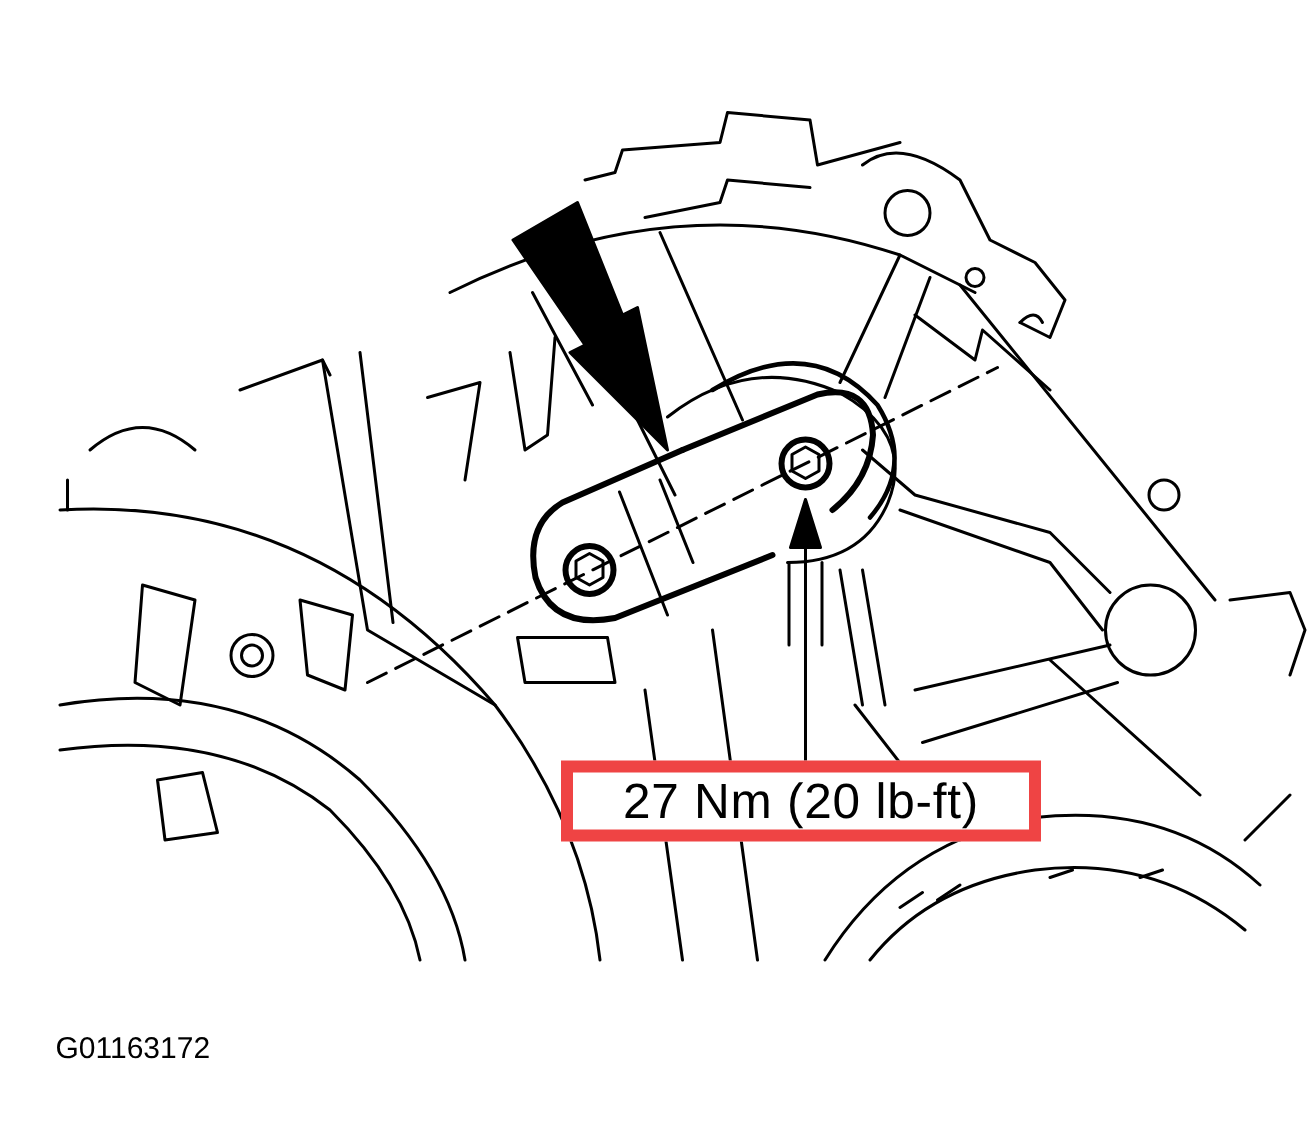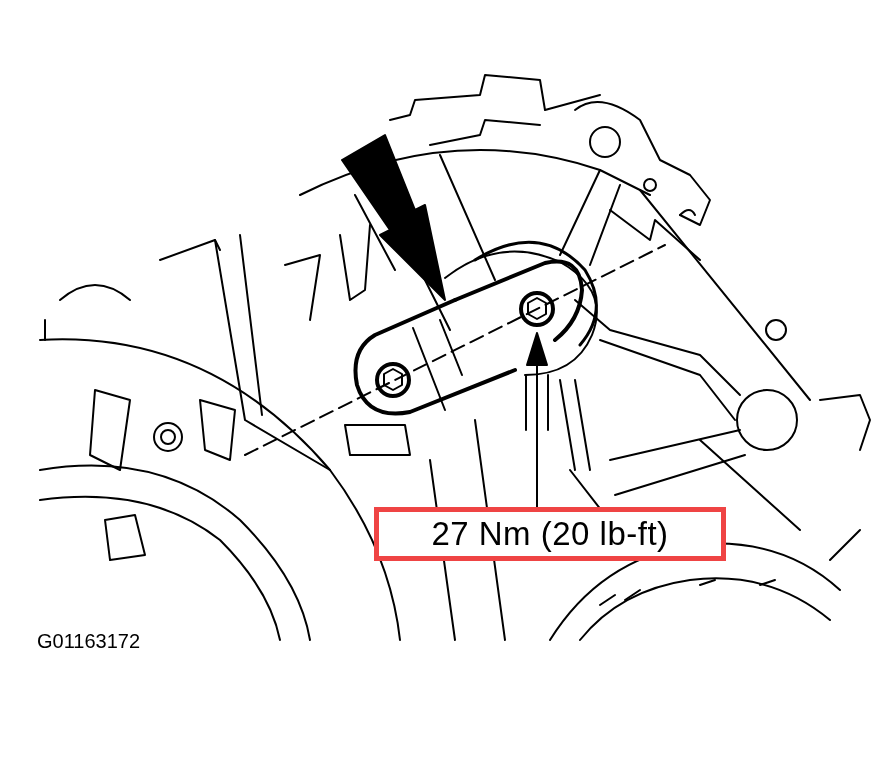--- a/index.html
+++ b/index.html
@@ -1,19 +1,19 @@
 <!DOCTYPE html>
 <html><head>
 <meta charset="utf-8">
 <style>
   html, body { margin: 0; padding: 0; background: #ffffff; }
   body { width: 877px; height: 759px; position: relative; overflow: hidden; font-family: "Liberation Sans", sans-serif; }
   #drawing { position: absolute; left: 0; top: 0; width: 877px; height: 759px; }
-  .callout { position: absolute; left: 374px; top: 507px; width: 352px; height: 54px; border: 5px solid #ef4444; box-sizing: border-box; background: #fff; display: flex; align-items: center; justify-content: center; font-size: 33px; color: #000; letter-spacing: 0.5px; }
-  .fig-id { position: absolute; left: 37px; top: 630px; font-size: 20px; color: #000; }
+  .callout { position: absolute; left: 374px; top: 507px; width: 320px; height: 54px; border: 8px solid #ef4444; box-sizing: border-box; background: #fff; display: flex; align-items: center; justify-content: center; font-size: 33px; color: #000; letter-spacing: 0.5px; }
+  .fig-id { position: absolute; left: 37px; top: 688px; font-size: 20px; color: #000; }
 </style>
 </head>
 <body>
 
 <svg id="drawing" viewBox="0 0 877 759" xmlns="http://www.w3.org/2000/svg" fill="none" stroke="#000" stroke-width="2" stroke-linejoin="round" stroke-linecap="round">
 
   <g>
     <path d="M40 340 Q210 330 330 470 Q390 550 400 640"></path>
     <path d="M40 470 Q160 450 240 520 Q300 580 310 640"></path>
     <path d="M40 500 Q150 485 220 540 Q270 590 280 640"></path>

